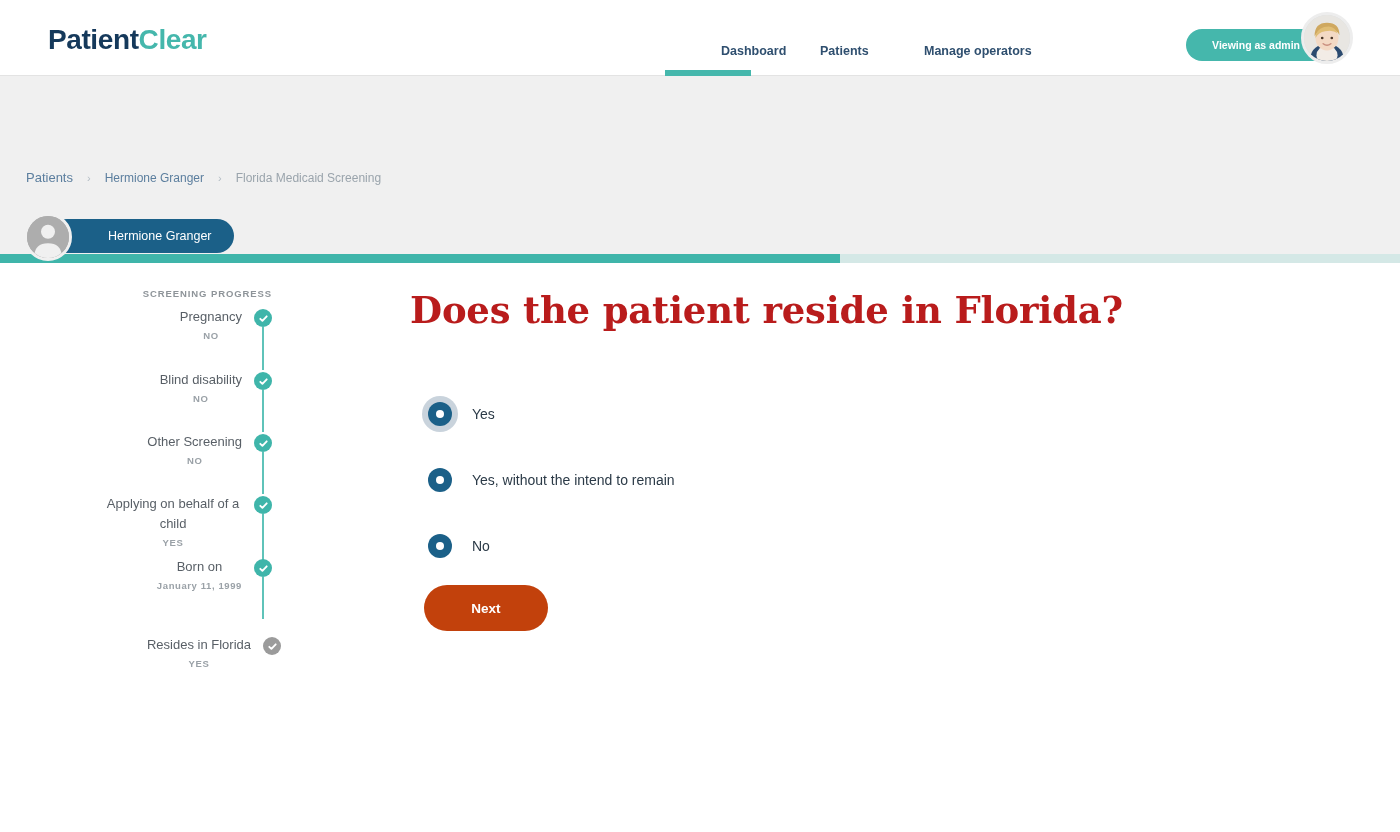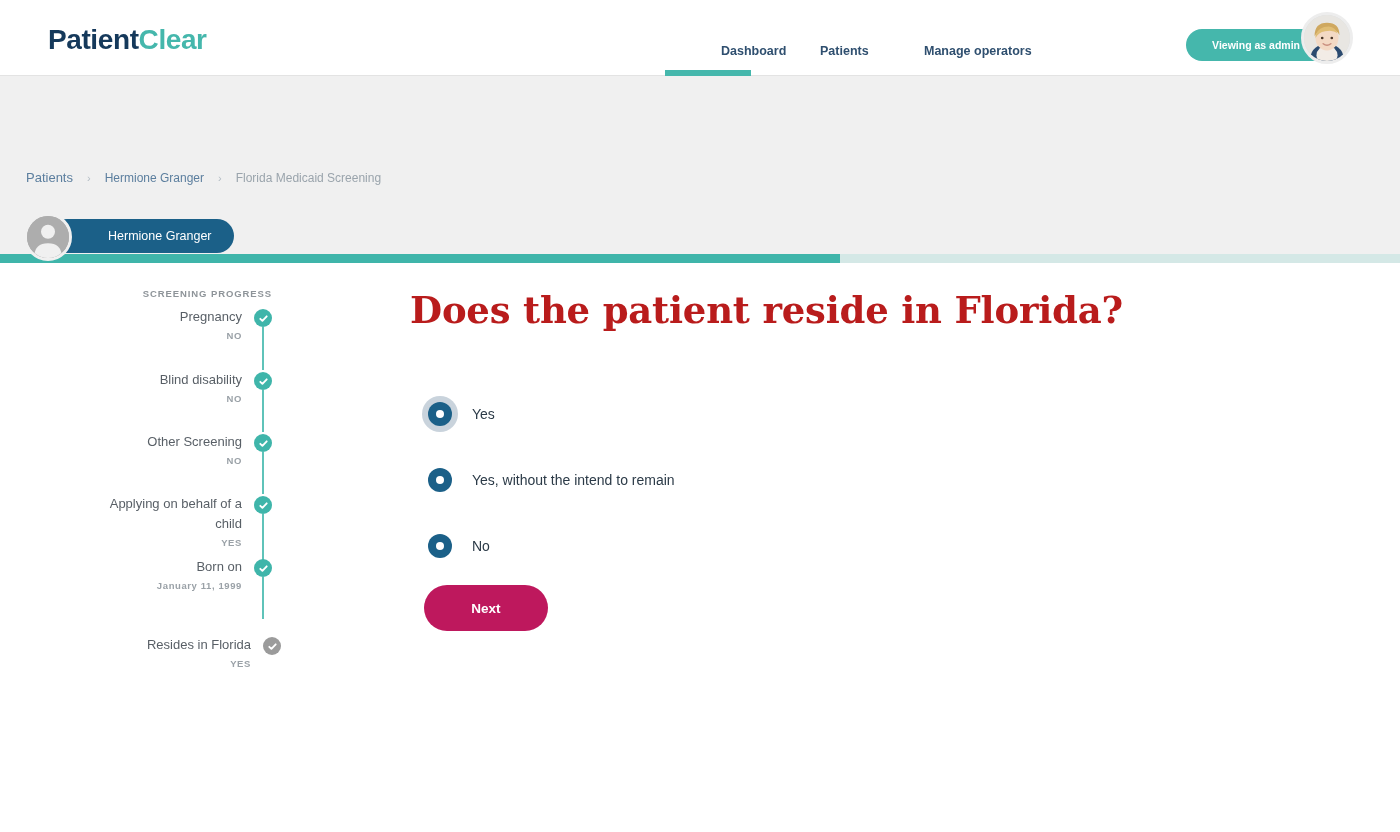--- a/index.html
+++ b/index.html
@@ -230,21 +230,21 @@
     display: block;
   }
   .step-row {
     position: relative;
     display: flex;
     align-items: flex-start;
     justify-content: flex-end;
     padding-right: 18px;
   }
   .step-text {
-    text-align: right;
+    text-align: center;
     padding-right: 12px;
     max-width: 150px;
   }
   .step-label {
     font-size: 13px;
     color: #585f66;
     line-height: 20px;
   }
   .step-value {
     margin-top: 3px;
@@ -339,21 +339,21 @@
     color: #2b3a47;
     white-space: nowrap;
   }
 
   .next-button {
     position: absolute;
     left: 14px;
     top: 322px;
     width: 124px;
     height: 46px;
-    background: #be185d;
+    background: #c2410c;
     border: none;
     border-radius: 23px;
     color: #ffffff;
     font-family: "Liberation Sans", sans-serif;
     font-size: 13.5px;
     font-weight: bold;
     cursor: pointer;
   }
 </style>
 </head>

